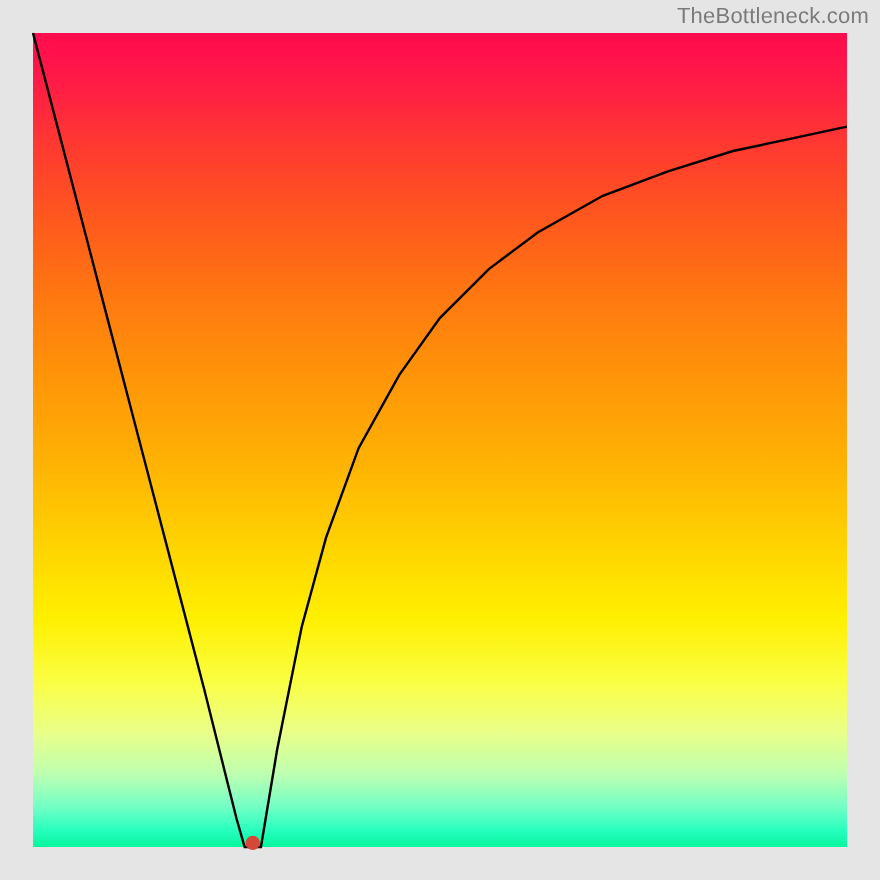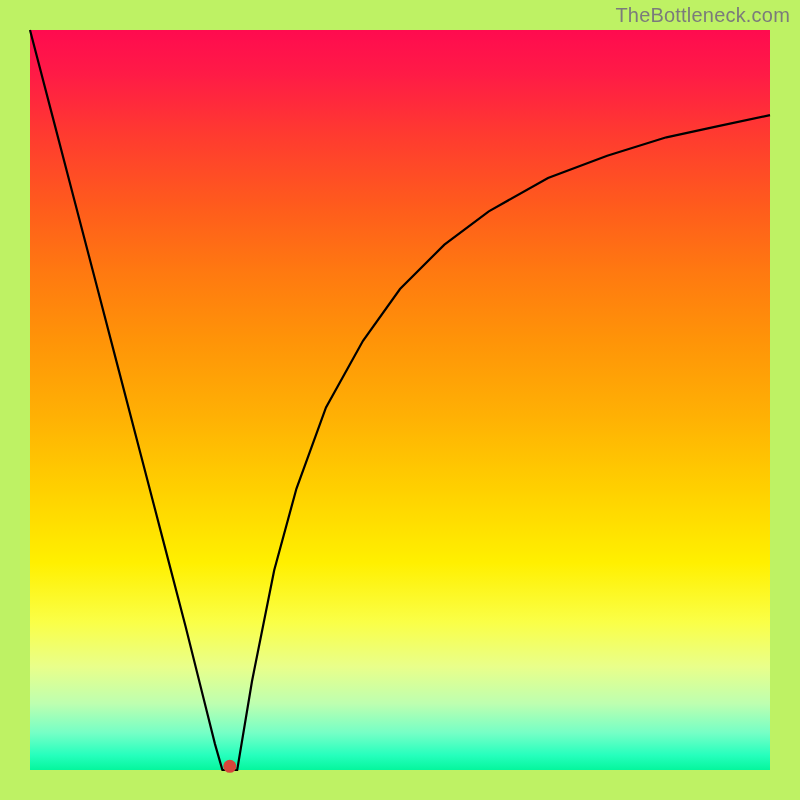--- a/index.html
+++ b/index.html
@@ -8,21 +8,21 @@
     width: 800px;
     height: 800px;
     background: #000;
     overflow: hidden;
     font-family: Arial, Helvetica, sans-serif;
   }
   .frame {
     position: relative;
     width: 800px;
     height: 800px;
-    background: #bef264;
+    background: #e5e5e5;
   }
   .plot-area {
     position: absolute;
     left: 30px;
     top: 30px;
     width: 740px;
     height: 740px;
     background: linear-gradient(to bottom,
       #ff0b4f 0%,
       #ff1b46 6%,

